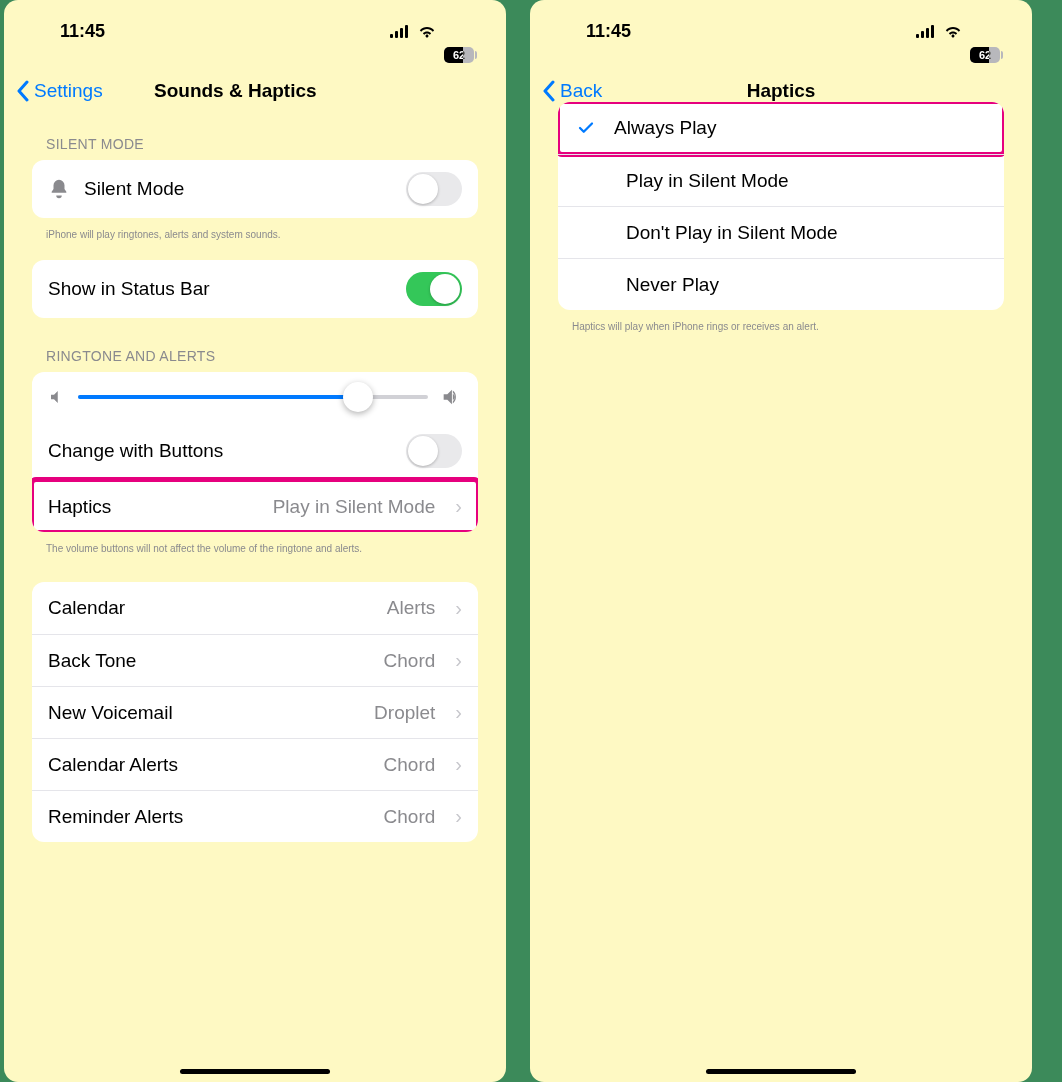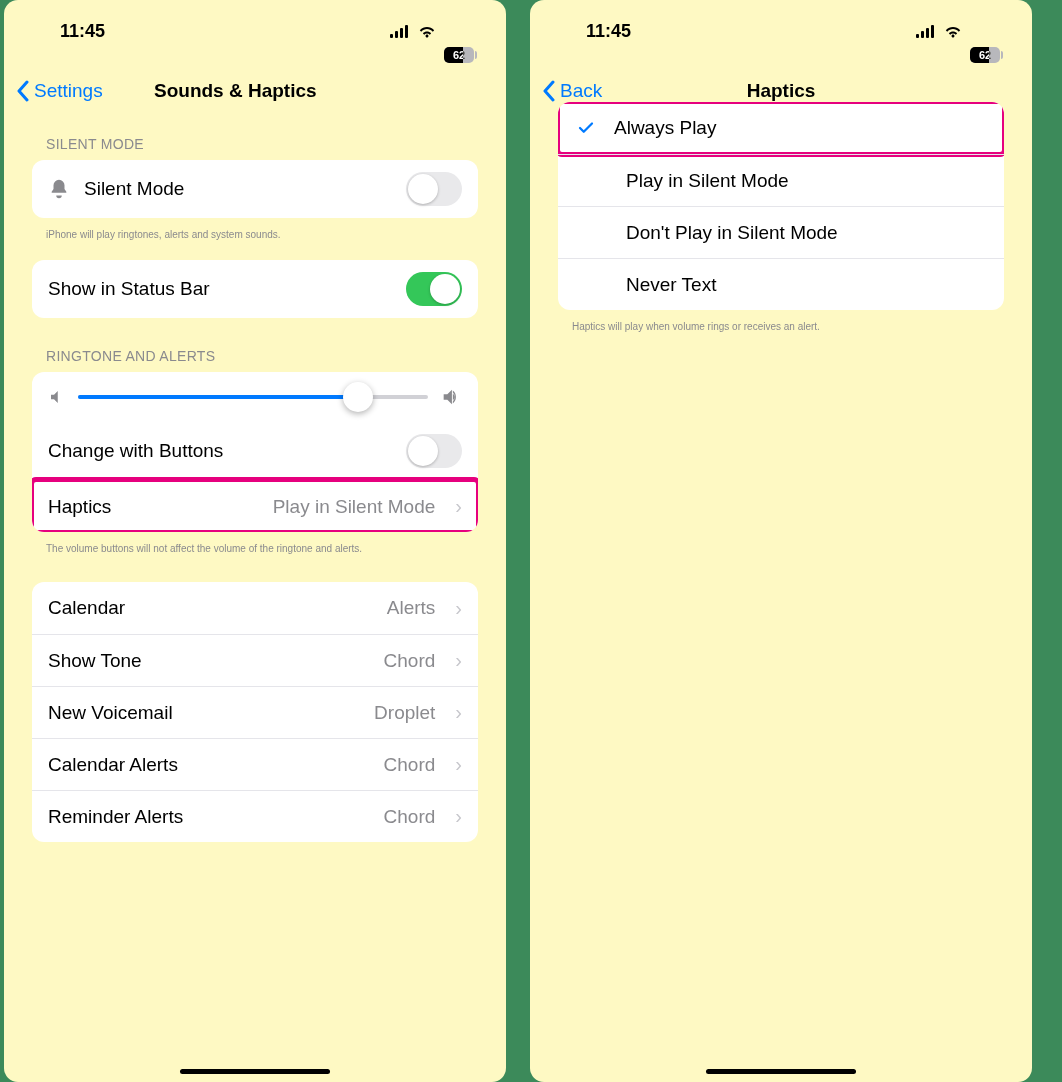--- a/index.html
+++ b/index.html
@@ -220,21 +220,21 @@
     <div class="footer-text">The volume buttons will not affect the volume of the ringtone and alerts.</div>
 
     <div style="height:26px"></div>
     <div class="group rows-inset" id="sounds-group">
         <div class="row">
           <span class="label">Calendar</span>
           <span class="value">Alerts</span>
           <span class="chevron">›</span>
         </div>
         <div class="row">
-          <span class="label">Show Tone</span>
+          <span class="label">Back Tone</span>
           <span class="value">Chord</span>
           <span class="chevron">›</span>
         </div>
         <div class="row">
           <span class="label">New Voicemail</span>
           <span class="value">Droplet</span>
           <span class="chevron">›</span>
         </div>
         <div class="row">
           <span class="label">Calendar Alerts</span>
@@ -302,19 +302,19 @@
         <div class="row">
           <span class="check-spacer"></span>
           <span class="label" style="margin-left:14px">Play in Silent Mode</span>
         </div>
         <div class="row">
           <span class="check-spacer"></span>
           <span class="label" style="margin-left:14px">Don't Play in Silent Mode</span>
         </div>
         <div class="row">
           <span class="check-spacer"></span>
-          <span class="label" style="margin-left:14px">Never Text</span>
-        </div>
-      </div>
-    <div class="footer-text">Haptics will play when volume rings or receives an alert.</div>
+          <span class="label" style="margin-left:14px">Never Play</span>
+        </div>
+      </div>
+    <div class="footer-text">Haptics will play when iPhone rings or receives an alert.</div>
   </div>
   <div class="home-indicator"></div>
 </div>
 
 </body></html>

